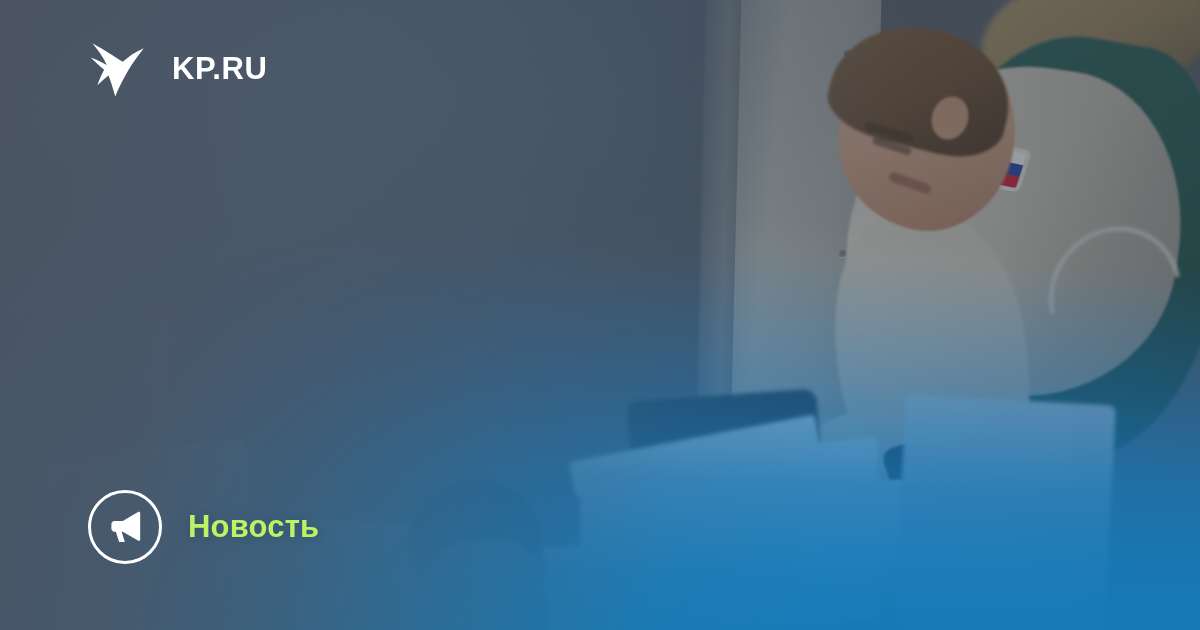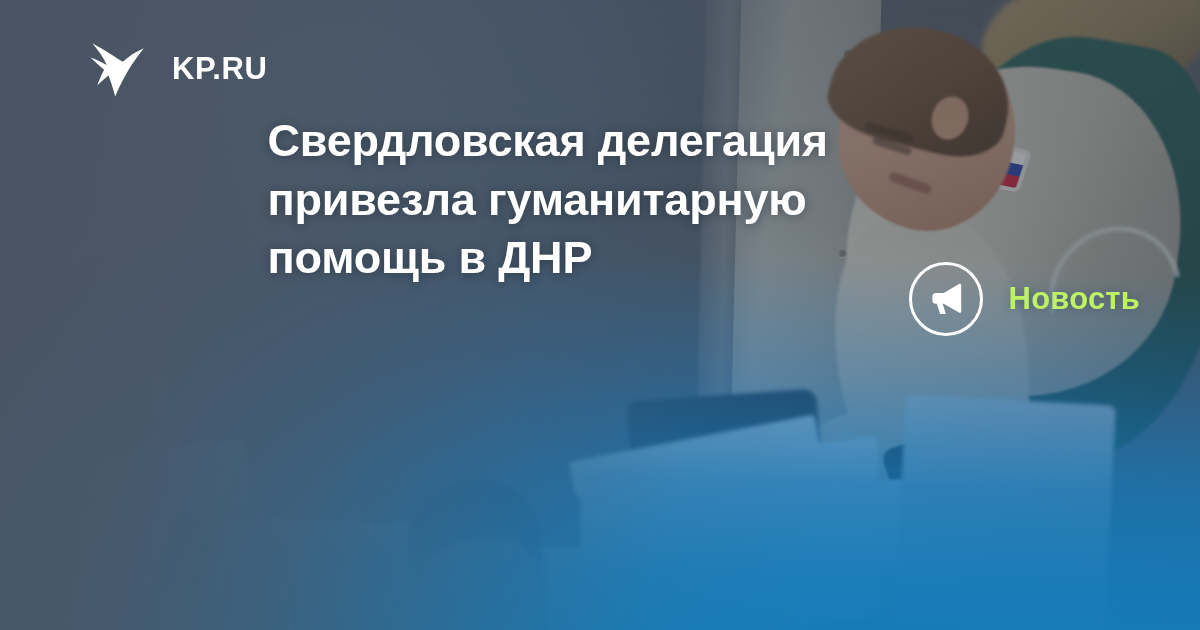--- a/index.html
+++ b/index.html
@@ -321,20 +321,21 @@
       rgba(18,92,150,.10) 100%);
   }
 
   
   .content {
     position: absolute;
     inset: 0;
     padding: 34px 60px 44px 88px;
     box-sizing: border-box;
     display: flex;
+    flex-direction: column;
   }
 
   .brand {
     display: flex;
     align-items: center;
     gap: 22px;
     height: 68px;
   }
   .brand-logo { width: 62px; height: 62px; display: block; flex: none; }
   .brand-name {
@@ -446,21 +447,20 @@
     <div class="brand">
       <svg class="brand-logo" viewBox="0 0 100 100" aria-hidden="true">
         <path fill="#ffffff" d="M7 10 C28 22 44 32 56 40 C66 31 76 24 90 18 C80 31 72 42 66 52
                  C58 66 50 80 44 96 C40 82 37 71 33 62 C28 66 22 71 15 78
                  C19 67 23 59 26 53 C19 47 12 40 4 33 C13 36 21 40 30 45
                  C26 35 18 23 7 10 Z"></path>
       </svg>
       <div class="brand-name">KP.RU</div>
     </div>
 
-    <h1 class="headline">Свердловская делегация привезла гуманитарную помощь в ДНР</h1>
 
     <div class="spacer"></div>
 
     <div class="tag">
       <div class="tag-badge">
         <svg viewBox="0 0 24 24" aria-hidden="true">
           <path fill="#ffffff" d="M20.2 2.6 L10.6 8.2 L5.4 8.2 C4.2 8.2 3.4 9.1 3.4 10.2 L3.4 13
              C3.4 14.1 4.2 15 5.4 15 L6.2 15 L8.3 21.4 L11.9 21.4 L9.9 15 L10.6 15
              L20.2 20.6 C20.9 21 21.6 20.6 21.6 19.9 L21.6 3.3
              C21.6 2.6 20.9 2.2 20.2 2.6 Z"></path>

